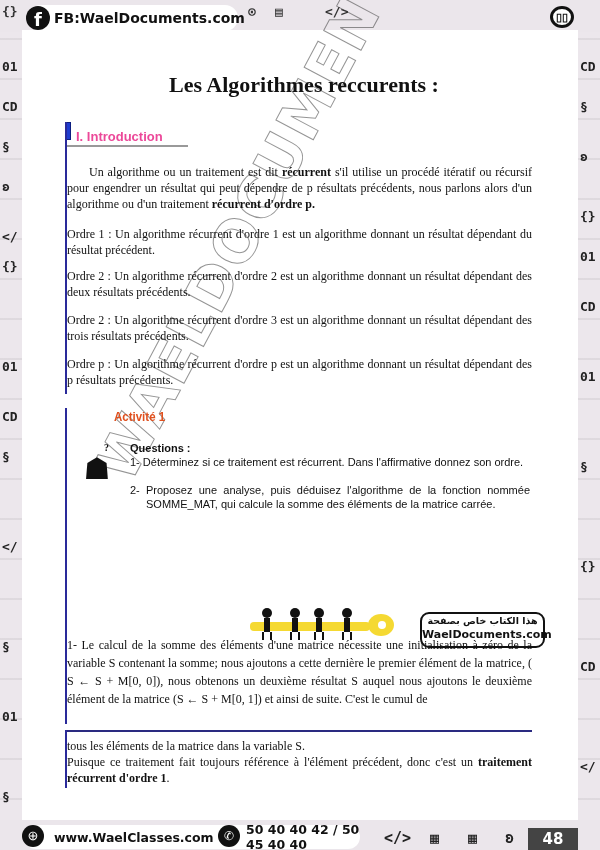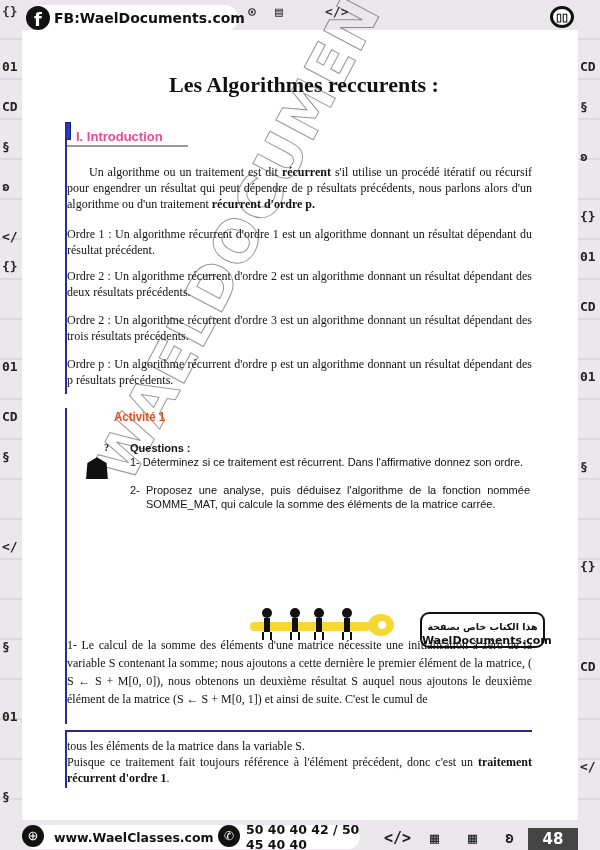--- a/index.html
+++ b/index.html
@@ -152,21 +152,21 @@
       position: absolute; top: 2px; width: 10px; height: 34px;
     }
     .fig .head { width: 10px; height: 10px; border-radius: 50%; background: #111; }
     .fig .body { width: 6px; height: 14px; background: #111; margin: 0 auto; }
     .fig .legs { width: 10px; height: 8px; border-left: 2px solid #111; border-right: 2px solid #111; margin: 0 auto; }
     .stamp {
       position: absolute; left: 398px; top: 582px; width: 125px; height: 36px;
       border: 2px solid #111; border-radius: 9px; background: #fff;
       text-align: center; font-family: "DejaVu Sans", sans-serif; font-weight: bold;
     }
-    .stamp .ar { font-size: 9.5px; line-height: 14px; margin-top: 6px; }
+    .stamp .ar { font-size: 9.5px; line-height: 14px; margin-top: 0; }
     .stamp .en { font-size: 11px; line-height: 14px; }
     .hline {
       position: absolute; left: 44px; width: 466px; height: 2px; background: #2a2a80;
     }
     .watermark {
       position: absolute; left: 60px; top: 430px; width: 560px;
       font-family: "DejaVu Sans", sans-serif; font-weight: bold; font-size: 58px;
       color: transparent; -webkit-text-stroke: 1px rgba(60,60,60,0.55);
       transform: rotate(-62deg); transform-origin: left top;
       white-space: nowrap; letter-spacing: 2px; pointer-events: none;

